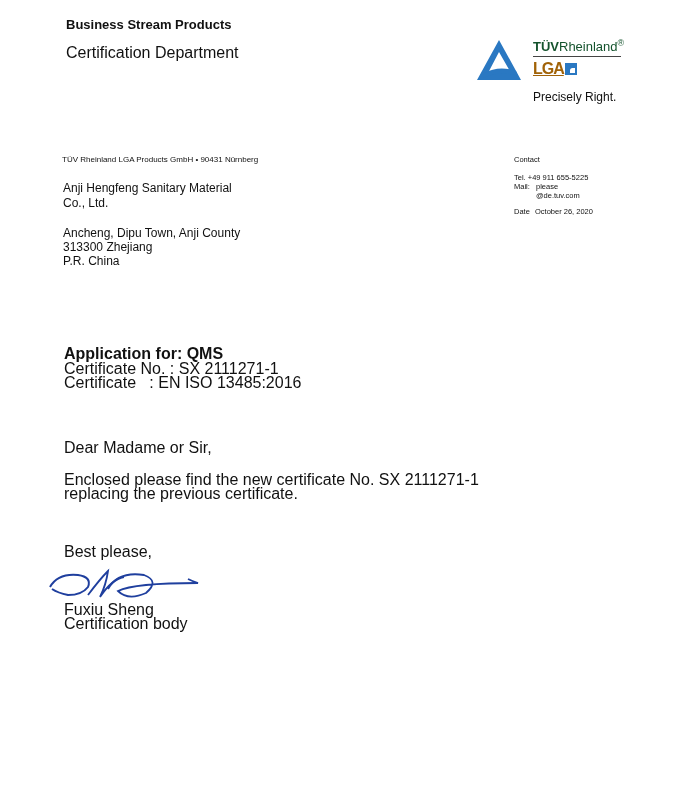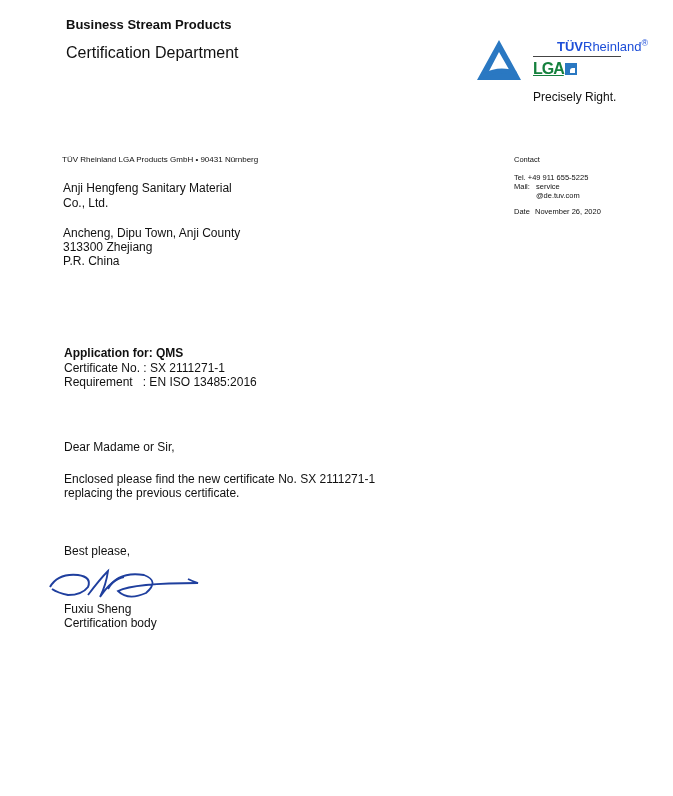--- a/index.html
+++ b/index.html
@@ -4,32 +4,32 @@
   <style>
     html, body { margin: 0; padding: 0; }
     body {
       width: 673px; height: 796px; background: #ffffff; position: relative; overflow: hidden;
       font-family: "Liberation Sans", sans-serif; color: #111;
     }
     .abs { position: absolute; }
     .dept-title { left: 66px; top: 17px; font-size: 13px; font-weight: bold; }
     .dept-sub { left: 66px; top: 44px; font-size: 16px; }
     .logo-tri { left: 474px; top: 38px; width: 50px; height: 44px; }
-    .logo-tuv { left: 533px; top: 38px; font-size: 13px; color: #1d4ed8; margin-left: 24px; }
+    .logo-tuv { left: 533px; top: 38px; font-size: 13px; color: #14532d; }
     .logo-tuv b { font-weight: bold; }
     .logo-tuv sup { font-size: 9px; }
     .logo-rule { left: 533px; top: 56px; width: 88px; height: 1px; background: #444; }
-    .logo-lga { left: 533px; top: 60px; font-size: 16px; font-weight: bold; color: #15803d; letter-spacing: -1px; text-decoration: underline; }
+    .logo-lga { left: 533px; top: 60px; font-size: 16px; font-weight: bold; color: #a16207; letter-spacing: -1px; text-decoration: underline; }
     .logo-lga .sq { display: inline-block; width: 12px; height: 12px; background: #2a78c2; vertical-align: -1px; margin-left: 1px; position: relative; }
     .logo-lga .sq::after { content: ""; position: absolute; right: 2px; bottom: 2px; width: 5px; height: 5px; background: #fff; border-radius: 50% 0 0 0; }
     .slogan { left: 533px; top: 90px; font-size: 12px; text-align: center; }
     .sender { left: 62px; top: 155px; font-size: 8px; }
     .addr { left: 63px; font-size: 12px; line-height: 14px; }
     .contact { left: 514px; font-size: 7.5px; line-height: 9px; }
-    .body-text { left: 64px; font-size: 12px; line-height: 13px; }
+    .body-text { left: 64px; font-size: 16px; line-height: 13px; }
     .bold { font-weight: bold; }
     .sig { left: 48px; top: 565px; width: 152px; height: 40px; }
   </style>
 </head>
 <body>
 
 <div class="abs dept-title">Business Stream Products</div>
 <div class="abs dept-sub">Certification Department</div>
 
 <svg class="abs logo-tri" viewBox="0 0 50 44">
@@ -45,28 +45,28 @@
 
 <div class="abs addr" style="top:181px">Anji Hengfeng Sanitary Material</div>
 <div class="abs addr" style="top:196px">Co., Ltd.</div>
 <div class="abs addr" style="top:226px">Ancheng, Dipu Town, Anji County</div>
 <div class="abs addr" style="top:240px">313300 Zhejiang</div>
 <div class="abs addr" style="top:254px">P.R. China</div>
 
 <div class="abs contact" style="top:155px">Contact</div>
 <div class="abs contact" style="top:173px">Tel. +49 911 655-5225</div>
 <div class="abs contact" style="top:182px">Mail:</div>
-<div class="abs contact" style="top:182px; left:536px">service</div>
+<div class="abs contact" style="top:182px; left:536px">please</div>
 <div class="abs contact" style="top:191px; left:536px">@de.tuv.com</div>
 <div class="abs contact" style="top:207px">Date</div>
-<div class="abs contact" style="top:207px; left:535px">November 26, 2020</div>
+<div class="abs contact" style="top:207px; left:535px">October 26, 2020</div>
 
 <div class="abs body-text bold" style="top:347px">Application for: QMS</div>
 <div class="abs body-text" style="top:362px">Certificate No. : SX 2111271-1</div>
-<div class="abs body-text" style="top:376px; white-space:pre">Requirement   : EN ISO 13485:2016</div>
+<div class="abs body-text" style="top:376px; white-space:pre">Certificate   : EN ISO 13485:2016</div>
 
 <div class="abs body-text" style="top:441px">Dear Madame or Sir,</div>
 <div class="abs body-text" style="top:473px">Enclosed please find the new certificate No. SX 2111271-1</div>
 <div class="abs body-text" style="top:487px">replacing the previous certificate.</div>
 
 <div class="abs body-text" style="top:545px">Best please,</div>
 
 <svg class="abs sig" viewBox="0 0 152 40">
   <path d="M2 22 Q10 8 30 10 Q44 12 40 22 Q34 30 20 30 Q10 28 4 24" fill="none" stroke="#1f3f9e" stroke-width="2"></path>
   <path d="M40 30 Q52 14 60 6 Q58 20 52 32 Q64 14 76 12" fill="none" stroke="#1f3f9e" stroke-width="1.8"></path>

